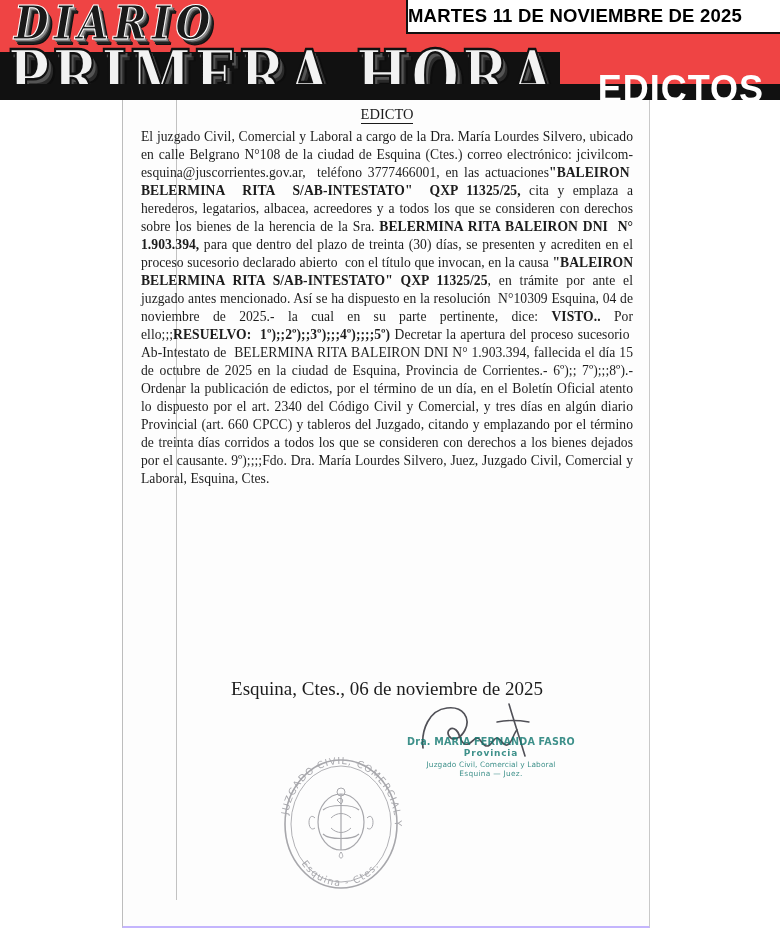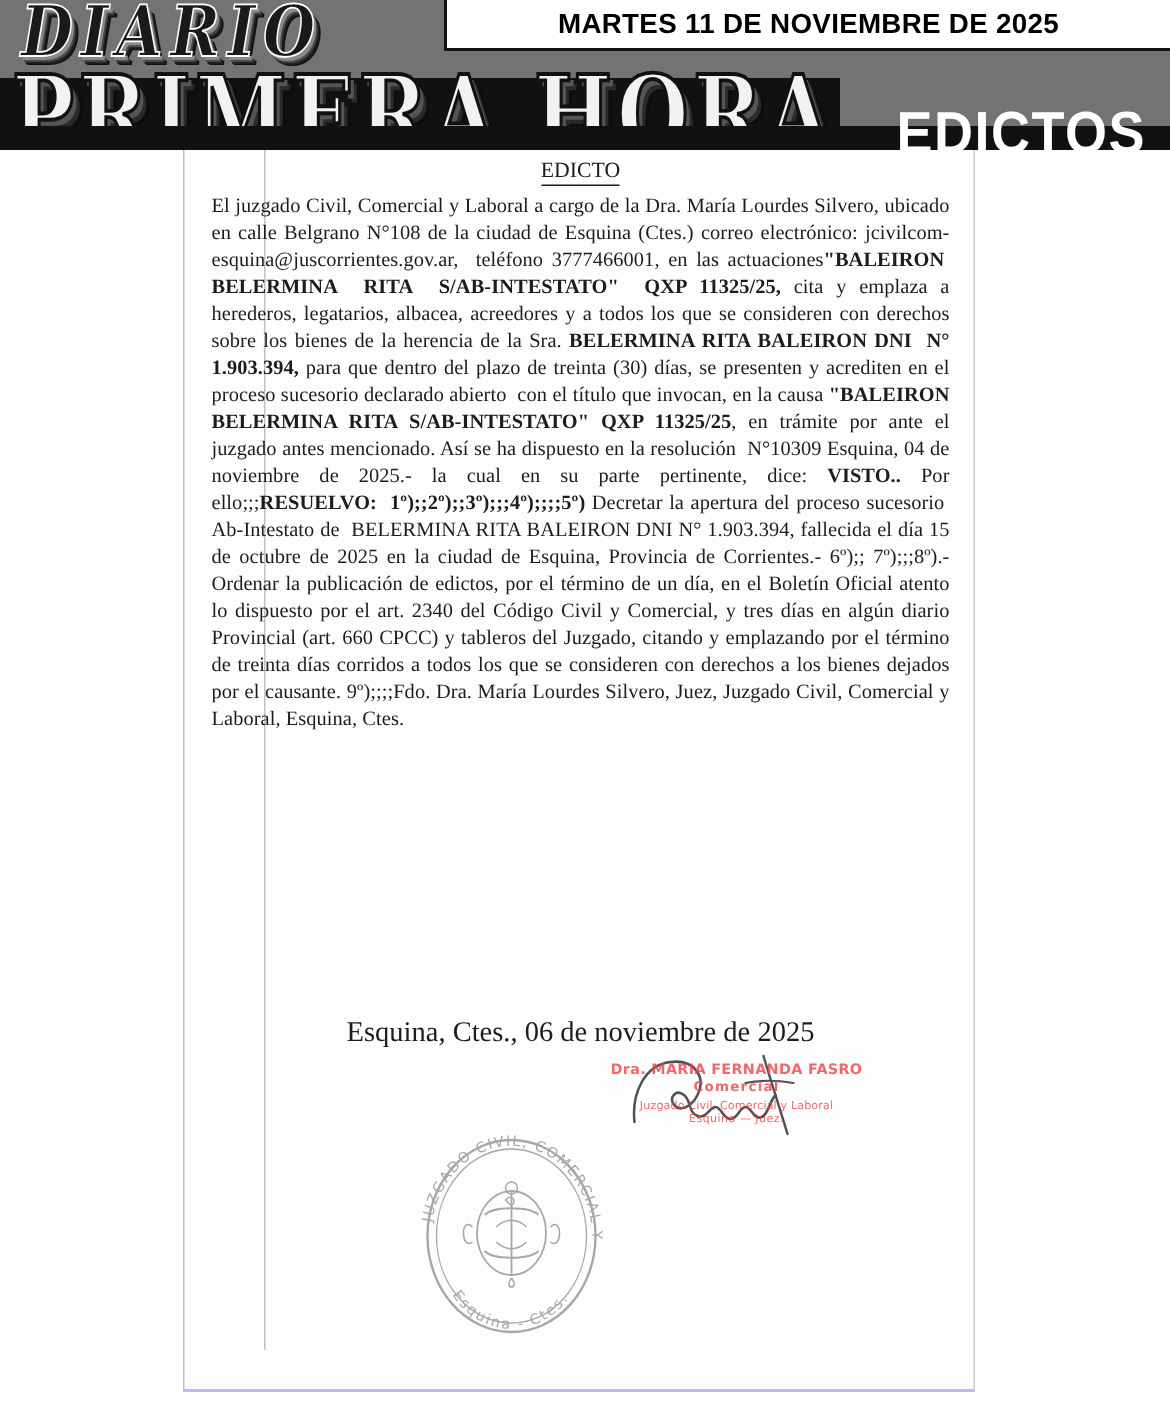--- a/index.html
+++ b/index.html
@@ -15,21 +15,21 @@
     overflow: hidden;
   }
 
   
   .masthead {
     position: absolute;
     left: 0; top: 0;
     width: 780px;
     height: 100px;
     overflow: hidden;
-    background: #737373;
+    background: #ef4444;
   }
   .mast-logo-box {
     position: absolute;
     left: 0; top: 0;
     width: 560px;
     height: 100px;
     overflow: hidden;
   }
   .mast-diario {
     position: absolute;
@@ -95,29 +95,28 @@
     letter-spacing: 1px;
     color: #ffffff;
     white-space: nowrap;
     transform: scaleY(1.1);
     transform-origin: right top;
   }
   .date-box {
     position: absolute;
     right: 0;
     top: 0;
-    width: 484px;
+    width: 374px;
     height: 34px;
     background: #ffffff;
     border-left: 2px solid #111111;
     border-bottom: 2px solid #111111;
     box-sizing: border-box;
     display: flex;
     align-items: center;
-    justify-content: center;
     z-index: 5;
   }
   .date-text {
     font-family: "Liberation Sans", sans-serif;
     font-weight: 700;
     font-size: 18.5px;
     color: #000000;
     letter-spacing: 0.2px;
     white-space: nowrap;
   }
@@ -189,25 +188,25 @@
     top: 600px;
     width: 140px;
     height: 62px;
     opacity: 0.82;
   }
 
   
   .sec-stamp {
     position: absolute;
     left: 278px;
-    top: 608px;
+    top: 636px;
     width: 180px;
     text-align: center;
     font-family: "DejaVu Sans", sans-serif;
-    color: #ef4444;
+    color: #0f766e;
     opacity: 0.8;
     line-height: 1.28;
   }
   .sec-stamp .l1 {
     font-size: 9.6px;
     font-weight: 700;
     letter-spacing: 0.2px;
   }
   .sec-stamp .l2 {
     font-size: 9px;
@@ -269,21 +268,21 @@
     <path d="M10,48 C8,30 16,10 34,8 C50,6 58,18 52,30 C48,38 40,42 36,36
              C33,31 38,26 43,30 C48,34 46,42 52,44 C58,46 60,38 64,38
              C68,38 69,46 74,46 C79,46 80,38 84,38 C88,38 89,46 94,45
              C99,44 100,34 104,30" fill="none" stroke="#2b2b33" stroke-width="1.7" stroke-linecap="round"></path>
     <path d="M96,4 C100,18 106,36 112,56" fill="none" stroke="#2b2b33" stroke-width="1.6" stroke-linecap="round"></path>
     <path d="M84,22 C94,20 104,20 116,22" fill="none" stroke="#2b2b33" stroke-width="1.4" stroke-linecap="round"></path>
   </svg>
 
   <div class="sec-stamp">
     <div class="l1">Dra. MARIA FERNANDA FASRO</div>
-    <div class="l2">Comercial</div>
+    <div class="l2">Provincia</div>
     <div class="l3">Juzgado Civil, Comercial y Laboral</div>
     <div class="l4">Esquina — Juez.</div>
   </div>
 
   <svg class="seal" viewBox="0 0 140 148">
     <defs>
       <path id="ringTop" d="M16,78 A54,62 0 0 1 124,78"></path>
       <path id="ringBot" d="M20,80 A50,58 0 0 0 120,80"></path>
     </defs>
     <ellipse cx="70" cy="76" rx="56" ry="64" fill="none" stroke="#53535c" stroke-width="1.6"></ellipse>

